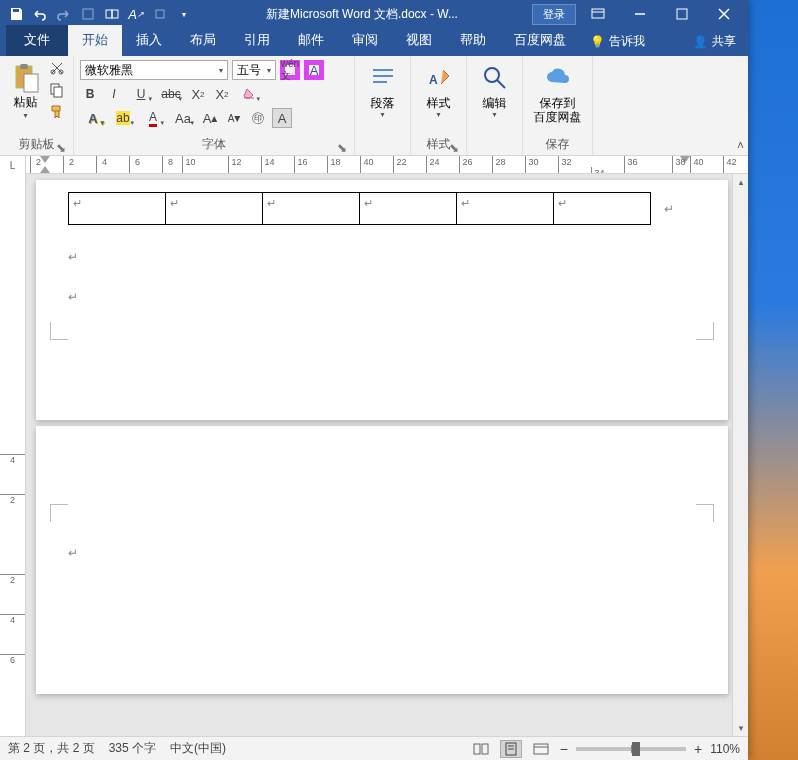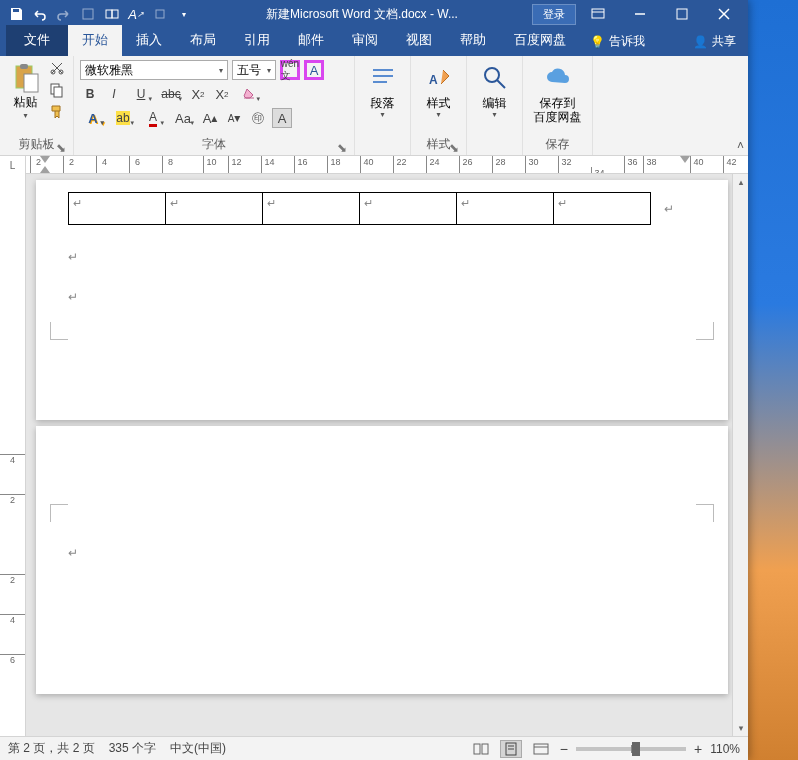--- a/index.html
+++ b/index.html
@@ -29,21 +29,21 @@
 .paste-btn .ic{width:32px;height:32px}
 .mini-col{display:flex;flex-direction:column;gap:4px;padding-top:2px}
 .mini-col .mic{width:18px;height:18px;cursor:pointer}
 .font-body{display:flex;flex-direction:column;gap:4px;padding-top:2px;width:268px}
 .font-row{display:flex;align-items:center;gap:4px}
 .font-select{border:1px solid #ababab;background:#fff;height:20px;display:flex;align-items:center;padding:0 4px;cursor:pointer}
 .font-select.name{width:148px}
 .font-select.size{width:44px}
 .font-select .dd{margin-left:auto;font-size:8px;color:#555}
 .fbtn{width:20px;height:20px;border:1px solid transparent;display:flex;align-items:center;justify-content:center;cursor:pointer;font-size:13px;color:#444}
-.fbtn.box{border:3px solid #d946ef}
+.fbtn.box{border:5px solid #d946ef}
 .fbtn.dd{width:26px;position:relative}
 .fbtn.dd::after{content:"▾";font-size:7px;position:absolute;right:1px;bottom:0;color:#555}
 .big-btn{display:flex;flex-direction:column;align-items:center;width:48px;cursor:pointer;padding-top:6px}
 .big-btn .ic{width:28px;height:28px;margin-bottom:4px}
 .big-btn .lbl{font-size:12px;line-height:14px;text-align:center}
 .big-btn .dd{font-size:8px;color:#555}
 .ruler-area{background:#f0f0f0;display:flex;height:18px;border-bottom:1px solid #d4d4d4}
 .ruler-corner{width:26px;height:18px;border-right:1px solid #d4d4d4;display:flex;align-items:center;justify-content:center;font-size:10px;color:#666;cursor:pointer;background:#fff}
 .h-ruler{flex:1;background:#fff;position:relative;overflow:hidden}
 .h-ruler .tick{position:absolute;top:0;bottom:0;border-left:1px solid #888;display:flex;align-items:flex-start;justify-content:center;font-size:9px;color:#666;width:16px;padding-top:1px;margin-left:-8px}
@@ -322,35 +322,35 @@
     <div class="ruler-corner">L</div>
     <div class="h-ruler" id="hruler">
       <span class="indent top" style="left:14px"></span>
       <span class="indent bot" style="left:14px"></span>
       <span class="indent top" style="left:654px"></span>
     <span class="tick" style="left: 12px;">2</span>
         <span class="tick" style="left: 45px;">2</span>
         <span class="tick" style="left: 78px;">4</span>
         <span class="tick" style="left: 111px;">6</span>
         <span class="tick" style="left: 144px;">8</span>
-        <span class="tick" style="left: 185px;">10</span>
+        <span class="tick" style="left: 164px;">10</span>
         <span class="tick" style="left: 210px;">12</span>
         <span class="tick" style="left: 243px;">14</span>
         <span class="tick" style="left: 276px;">16</span>
         <span class="tick" style="left: 309px;">18</span>
         <span class="tick" style="left: 342px;">40</span>
         <span class="tick" style="left: 375px;">22</span>
         <span class="tick" style="left: 408px;">24</span>
         <span class="tick" style="left: 441px;">26</span>
         <span class="tick" style="left: 474px;">28</span>
         <span class="tick" style="left: 507px;">30</span>
         <span class="tick" style="left: 540px;">32</span>
         <span class="tick" style="left: 573px; margin-top: 11px;">34</span>
         <span class="tick" style="left: 606px;">36</span>
-        <span class="tick" style="left: 625px;">38</span>
+        <span class="tick" style="left: 654px;">38</span>
         <span class="tick" style="left: 672px;">40</span>
         <span class="tick" style="left: 705px;">42</span>
       </div>
   </div>
 
   <div class="doc-area">
     <div class="v-ruler" id="vruler">
         <span class="vt" style="top: 280px;">4</span>
         <span class="vt" style="top: 320px;">2</span>
         <span class="vt" style="top: 400px;">2</span>

